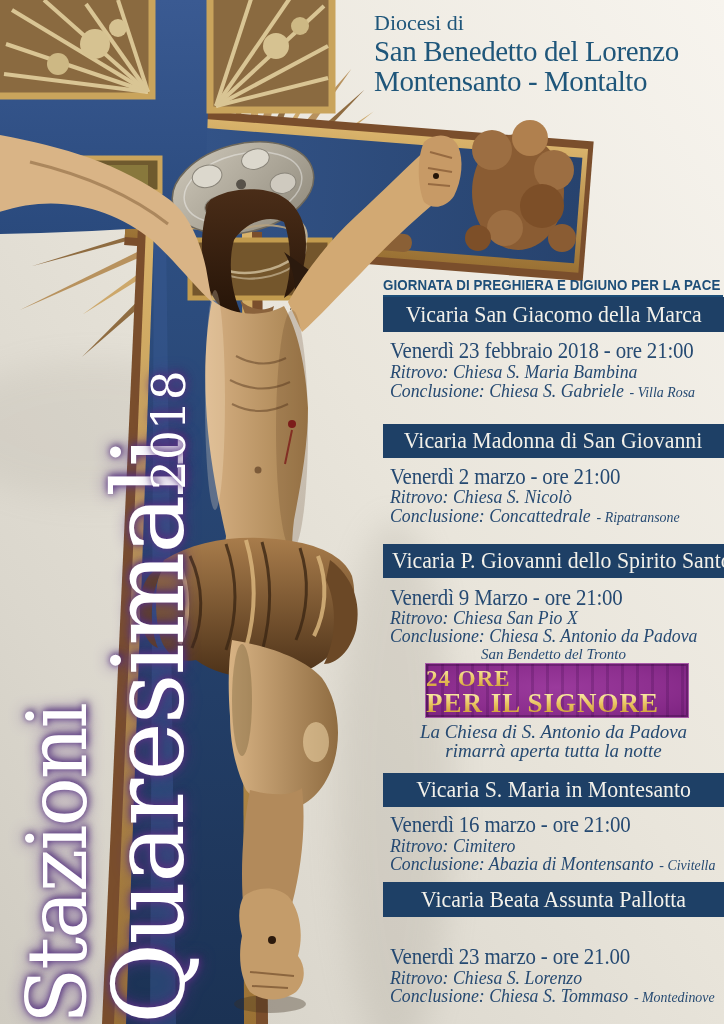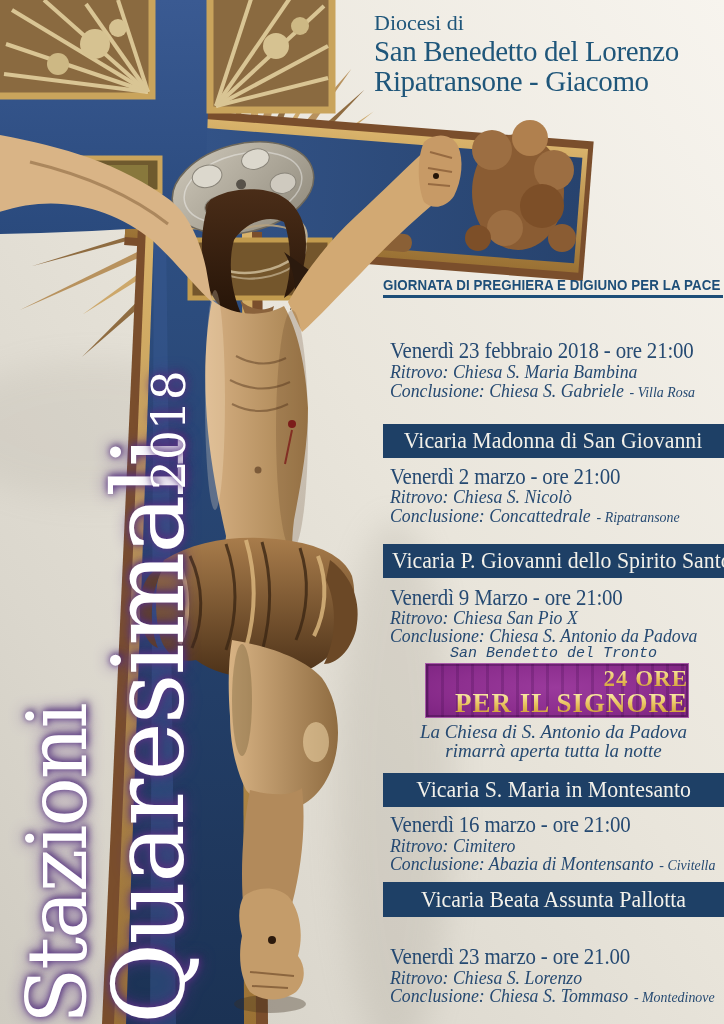--- a/index.html
+++ b/index.html
@@ -47,31 +47,31 @@
   }
   .it{
     position:absolute;left:7px;color:#264a72;font-style:italic;font-size:18.5px;line-height:19px;
     white-space:nowrap;transform:scaleX(.96);transform-origin:left center;
   }
   .note{font-size:14.5px;margin-left:6px;}
   .cnote{
     position:absolute;left:0;width:341px;text-align:center;color:#264a72;
     font-style:italic;white-space:nowrap;
   }
-  .sm{font-size:15px;line-height:16px;font-family:Liberation Mono, monospace;}
+  .sm{font-size:15px;line-height:16px;}
   .md{font-size:19px;line-height:19px;}
 
   
   .purple{
     position:absolute;left:42px;top:663px;width:262px;height:53px;
     background:
       repeating-linear-gradient(90deg,rgba(58,8,70,.22) 0 3px,rgba(0,0,0,0) 3px 15px),
       radial-gradient(ellipse at 50% 45%,#9a3a9c 0%,#8d2f8f 55%,#7c2380 100%);
     border:1px solid #a85aa8;box-shadow:inset 0 0 0 2px rgba(20,0,30,.25);
-    text-align:right;font-weight:bold;letter-spacing:1px;
+    text-align:left;font-weight:bold;letter-spacing:1px;
   }
   .goldtxt{
     display:block;
     background:linear-gradient(180deg,#fdf3b5 0%,#e7c05b 55%,#c9952f 100%);
     -webkit-background-clip:text;background-clip:text;color:transparent;
   }
   .g1{font-size:23px;line-height:25px;margin-top:2px;}
   .g2{font-size:27px;line-height:25px;}
 </style>
 </head>
@@ -313,33 +313,35 @@
             <line x1="250" y1="972" x2="294" y2="976"></line>
         </g>
         <circle cx="272" cy="940" r="4" fill="#2c1a0c"></circle>
       </g>
     </g>
   </svg>
 
   <div class="diocese">
     <span class="l1">Diocesi di</span>
     <span class="l2">San Benedetto del Lorenzo</span>
-    <span class="l3">Ripatransone - Giacomo</span>
+    <span class="l3">Montensanto - Montalto</span>
   </div>
 
   <div class="vtitle">
     <span class="vt1">Stazioni</span>
     <span class="vt2">Quaresimali</span>
     <span class="vyear">2018</span>
   </div>
 
   <div class="col">
 
     <div class="kicker" style="top:277px">
       <span>GIORNATA DI PREGHIERA E DIGIUNO PER LA PACE</span></div>
+    <div class="banner b35" style="top:297px">
+      <span>Vicaria San Giacomo della Marca</span></div>
     <div class="date" style="top:338px">Venerdì 23 febbraio 2018 - ore 21:00</div>
     <div class="it" style="top:363px">Ritrovo: Chiesa S. Maria Bambina</div>
     <div class="it" style="top:382px">
       <span>Conclusione: Chiesa S. Gabriele</span><span class="note">- Villa Rosa</span>
     </div>
 
     <div class="banner b34" style="top:424px">
       <span>Vicaria Madonna di San Giovanni</span></div>
     <div class="date" style="top:464px">Venerdì 2 marzo - ore 21:00</div>
     <div class="it" style="top:488px">Ritrovo: Chiesa S. Nicolò</div>

